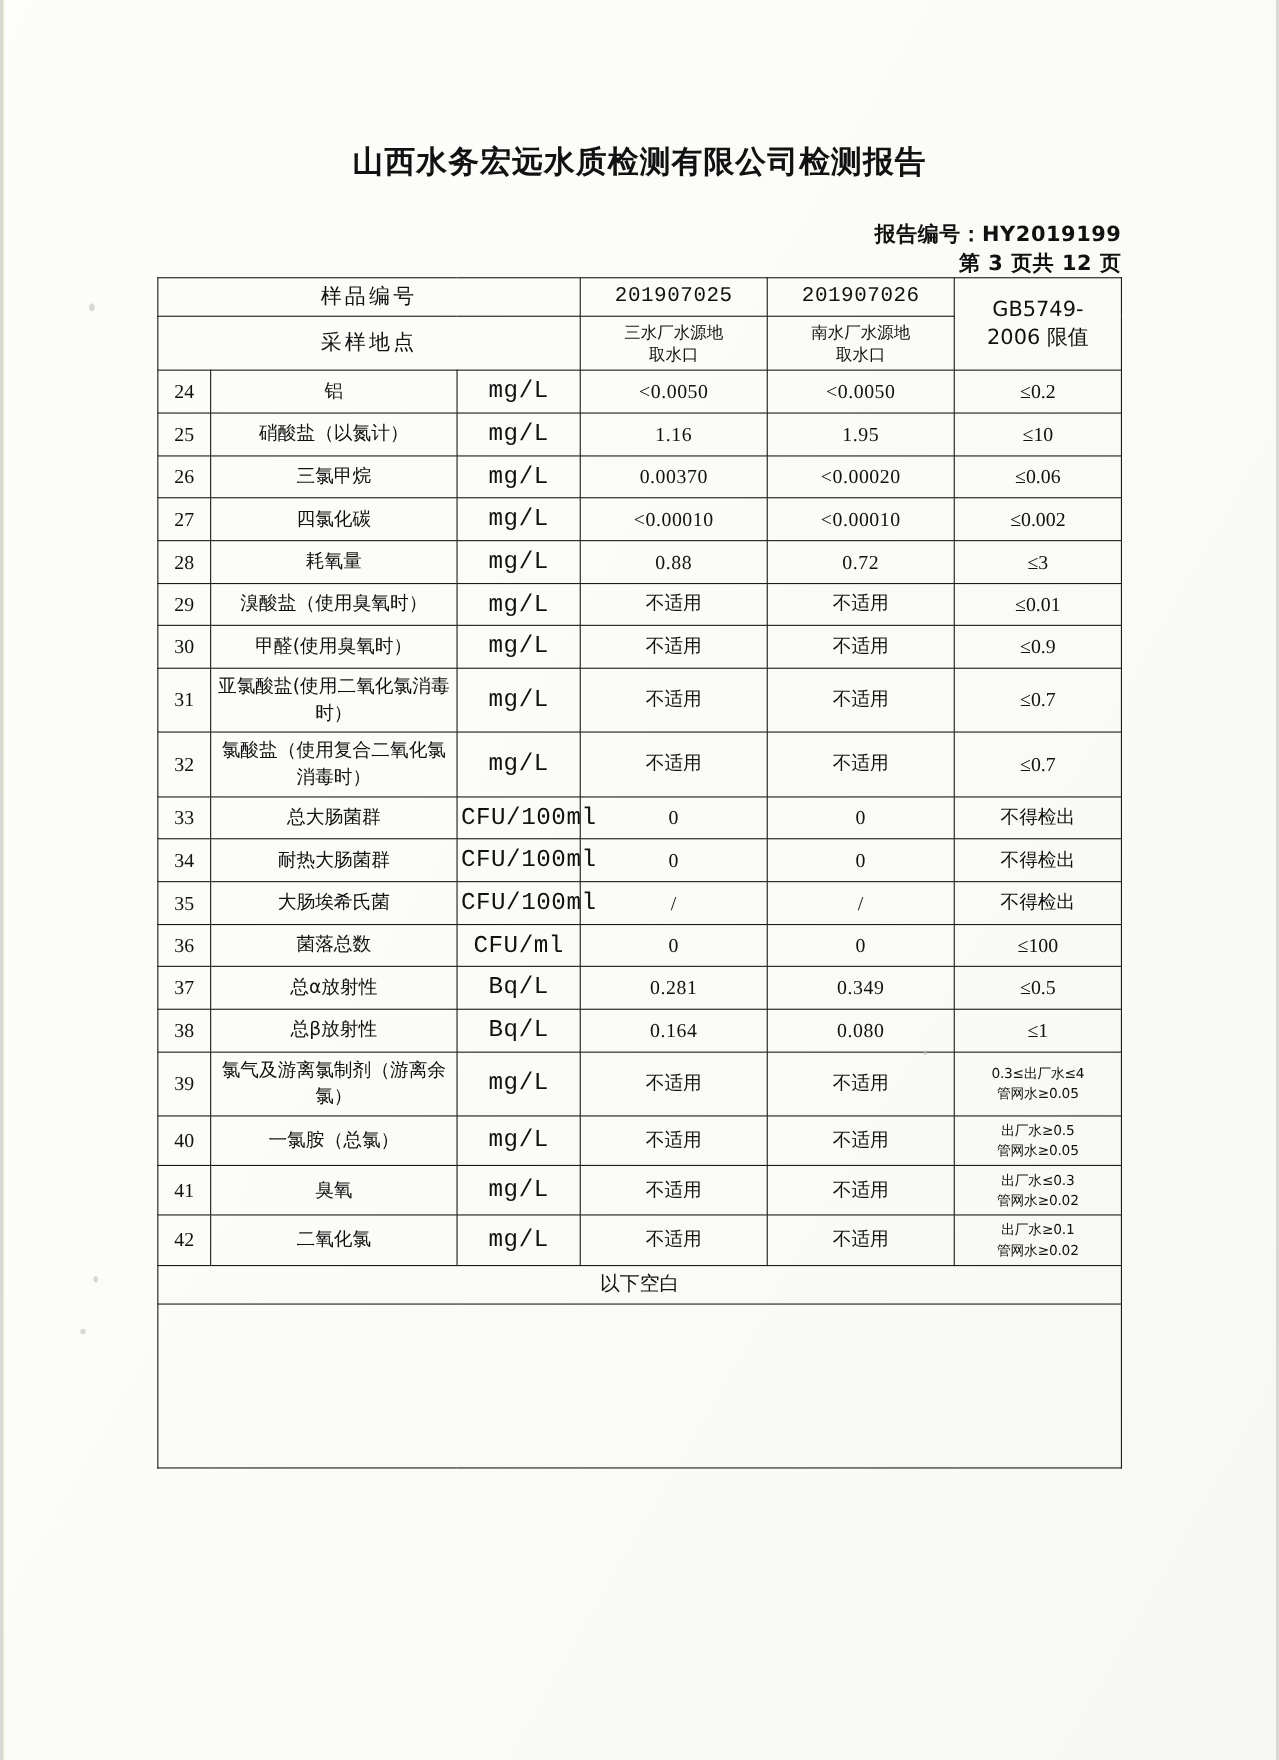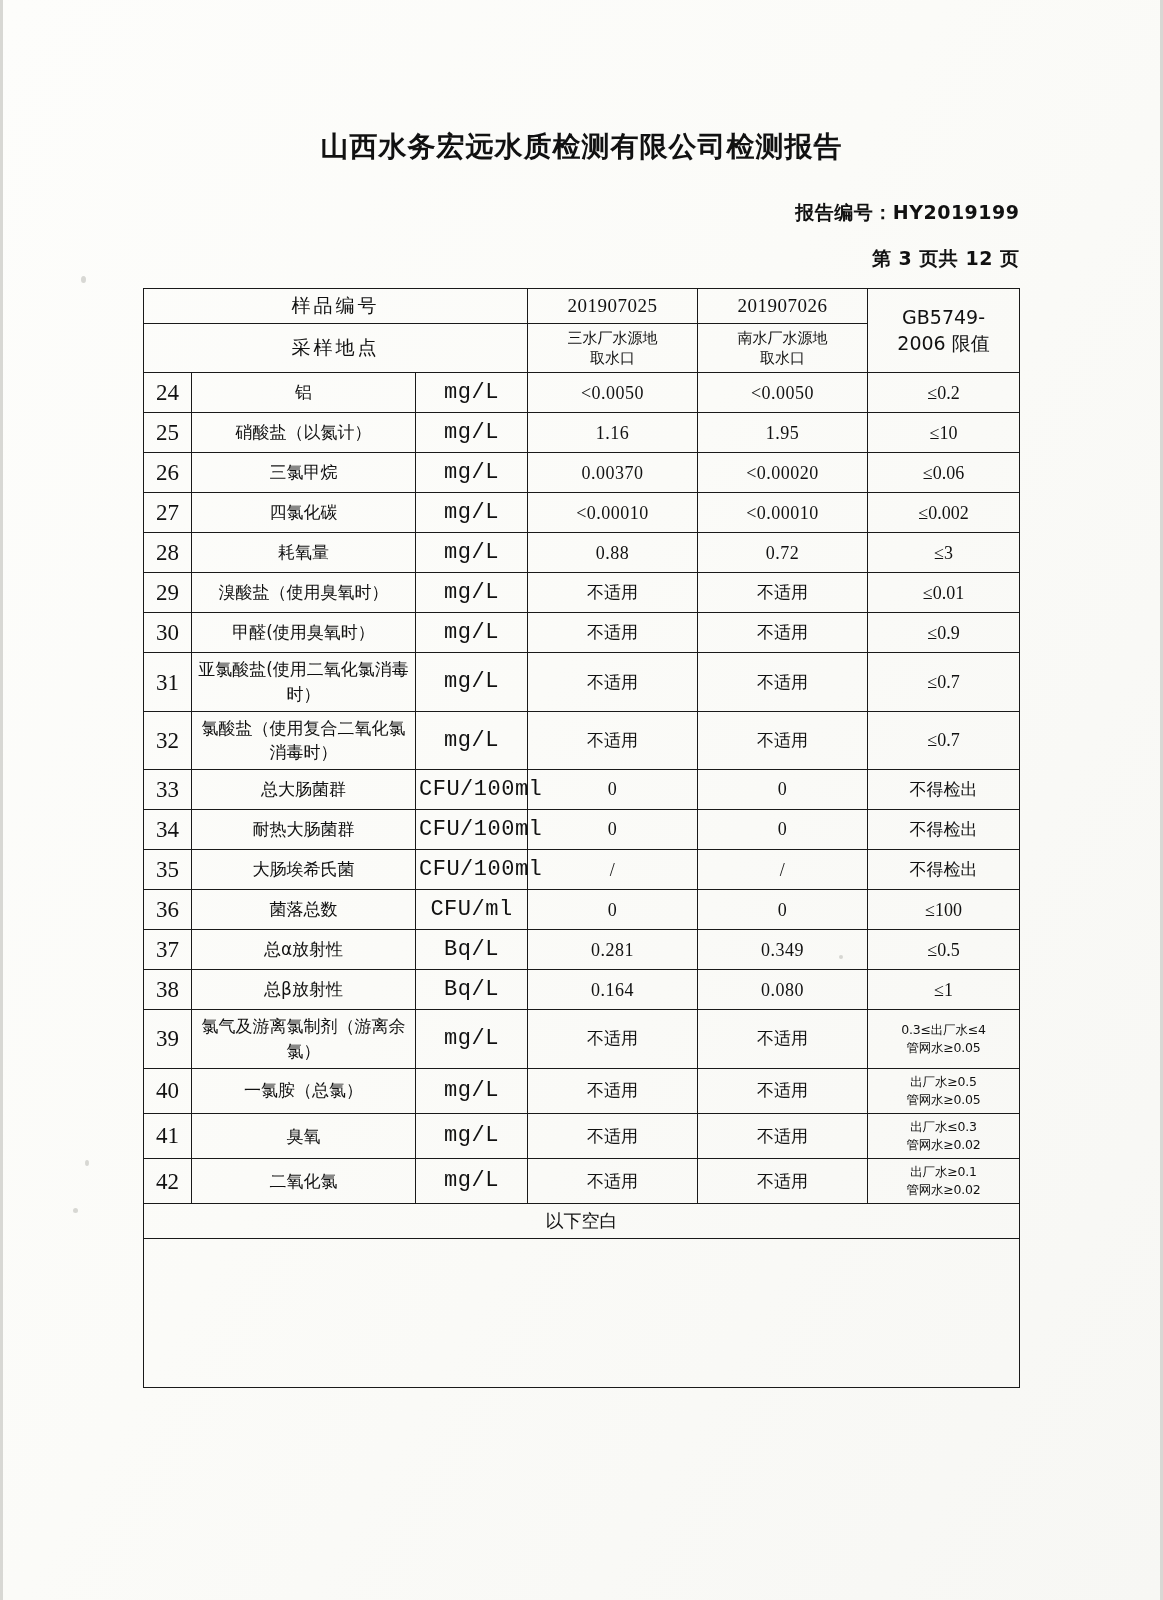--- a/index.html
+++ b/index.html
@@ -42,25 +42,25 @@
     justify-content: space-between;
     align-items: flex-end;
     width: 876px;
     margin: 34px auto 0 auto;
     font-size: 19px;
     font-weight: bold;
     font-family: "DejaVu Sans", "Liberation Sans", sans-serif;
     flex-direction: column;
   }
   .meta-left { letter-spacing: 0.5px; }
-  .meta-right { letter-spacing: 0.5px; margin-top: 20px; }
+  .meta-right { letter-spacing: 0.5px; }
 
   table.report {
     width: 876px;
-    margin: 16px auto 0 auto;
+    margin: 0 auto 0 auto;
     border-collapse: collapse;
     table-layout: fixed;
     font-size: 17px;
   }
   table.report td, table.report th {
     border: 1px solid #1a1a1a;
     padding: 4px 3px;
     text-align: center;
     vertical-align: middle;
     font-weight: normal;
@@ -74,21 +74,21 @@
   col.c-s2    { width: 170px; }
   col.c-limit { width: 152px; }
 
   .hdr-label {
     font-size: 19px;
     letter-spacing: 3px;
     font-family: "DejaVu Sans", "Liberation Sans", sans-serif;
   }
   .hdr-code {
     font-size: 19px;
-    font-family: Liberation Serif, serif;
+    font-family: Liberation Mono, monospace;
     letter-spacing: 0.5px;
   }
   .hdr-site {
     font-size: 15px;
     line-height: 1.5;
     font-family: "DejaVu Sans", "Liberation Sans", sans-serif;
   }
   .hdr-std {
     font-size: 19px;
     line-height: 2.1;
@@ -96,21 +96,21 @@
   }
   .cell-item {
     text-align: left;
     padding-left: 14px;
     font-family: "DejaVu Sans", "Liberation Sans", sans-serif;
     font-size: 17px;
   }
   .cell-item.two-line { line-height: 1.45; }
   .cell-no {
     font-family: "Liberation Serif", serif;
-    font-size: 23px;
+    font-size: 18px;
   }
   .cell-unit {
     font-family: Liberation Mono, monospace;
     font-size: 22px;
     letter-spacing: 0.5px;
   }
   .cell-val {
     font-family: "Liberation Serif", serif;
     font-size: 18px;
     letter-spacing: 0.5px;

